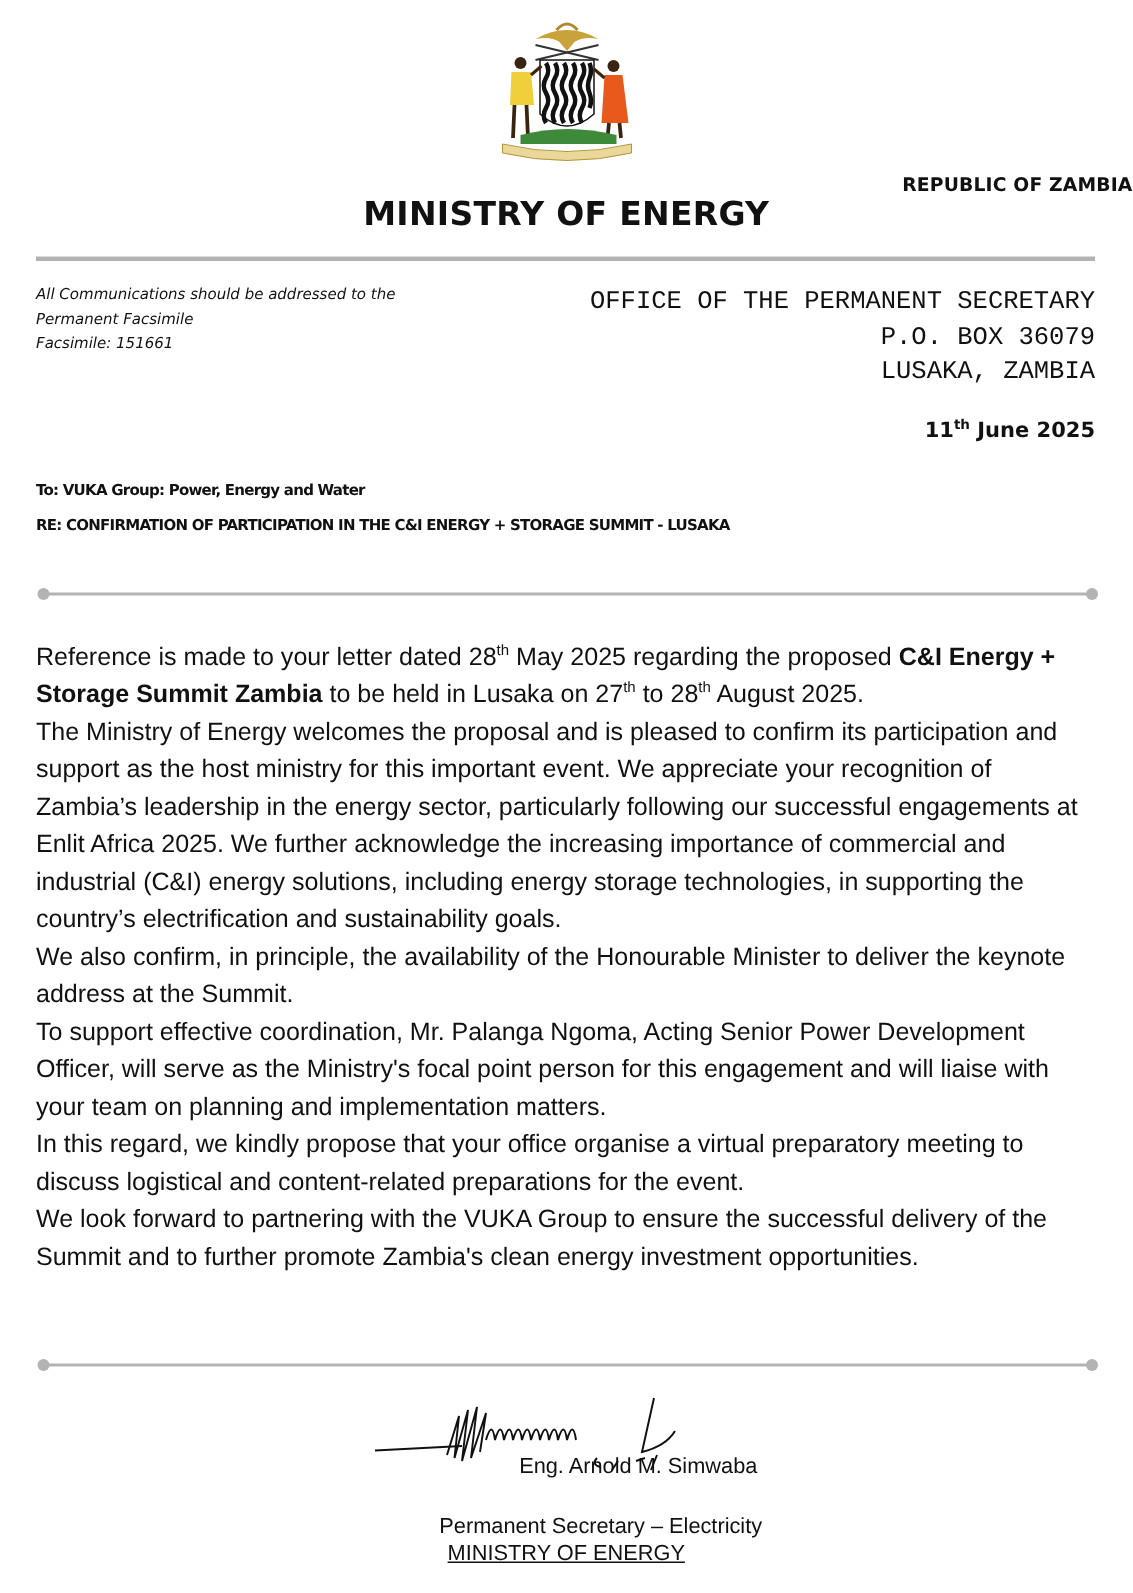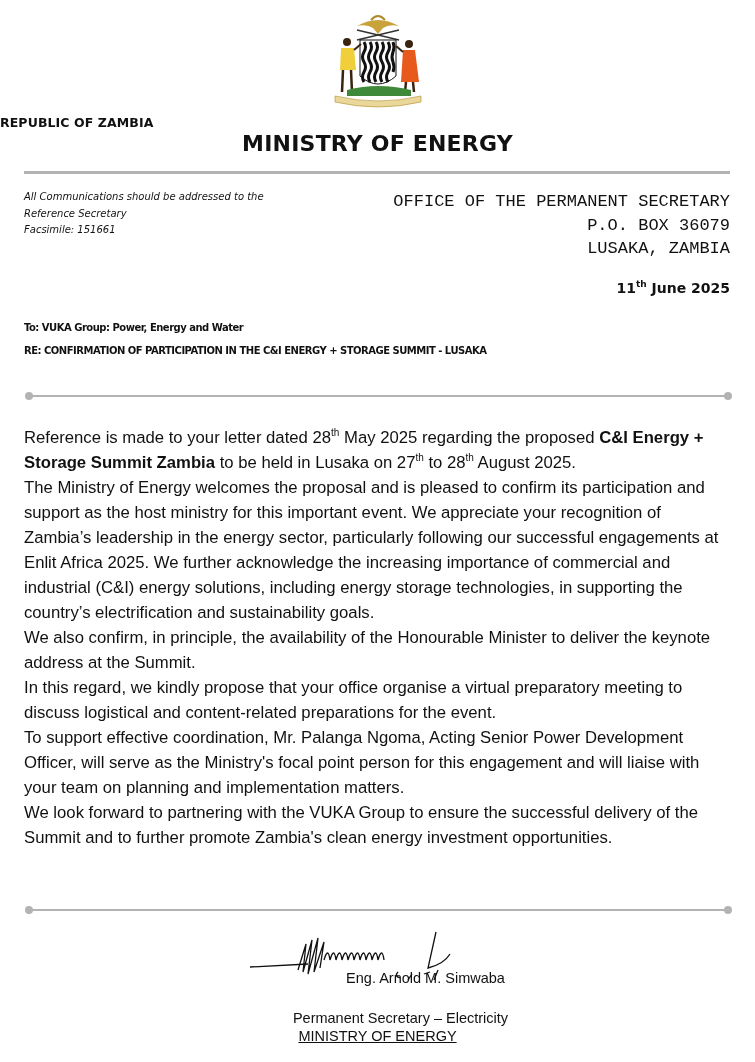--- a/index.html
+++ b/index.html
@@ -1,18 +1,18 @@
 <!DOCTYPE html>
 <html><head>
 <meta charset="utf-8">
 <style>
   html, body { margin: 0; padding: 0; background: #ffffff; }
   body { width: 755px; height: 1062px; position: relative; overflow: hidden; color: #111; }
   .crest { position: absolute; left: 327px; top: 12px; width: 102px; height: 96px; }
-  .republic { position: absolute; left: 0; width: 755px; top: 115px; text-align: left;
+  .republic { position: absolute; left: 0; width: 755px; top: 115px; text-align: right;
     font-family: "DejaVu Sans", sans-serif; font-weight: bold; font-size: 12.5px; letter-spacing: 0.1px; }
   .ministry { position: absolute; left: 0; width: 755px; top: 131px; text-align: center;
     font-family: "DejaVu Sans", sans-serif; font-weight: bold; font-size: 22px; letter-spacing: 0.2px; }
   .top-rule { position: absolute; left: 24px; width: 706px; top: 171px; height: 3px; background: #b3b3b3; }
   .left-info { position: absolute; left: 24px; top: 189px; font-family: "DejaVu Sans", sans-serif;
     font-style: italic; font-size: 10px; line-height: 16.5px; }
   .right-info { position: absolute; right: 25px; top: 190px; text-align: right;
     font-family: Liberation Mono, monospace; font-size: 17px; line-height: 23.5px; }
   .date { position: absolute; right: 25px; top: 279px; font-family: "DejaVu Sans", sans-serif;
     font-weight: bold; font-size: 14px; }
@@ -75,42 +75,42 @@
 
   <path d="M8 84 Q51 94 94 84 L94 90 Q51 100 8 90Z" fill="#e9d89a" stroke="#b08a2a" stroke-width="0.6"></path>
 </svg>
 
 <div class="republic">REPUBLIC OF ZAMBIA</div>
 <div class="ministry">MINISTRY OF ENERGY</div>
 <div class="top-rule"></div>
 
 <div class="left-info">
   <div>All Communications should be addressed to the</div>
-  <div>Reference Secretary</div>
+  <div>Permanent Facsimile</div>
   <div>Facsimile: 151661</div>
 </div>
 
 <div class="right-info">
   <div>OFFICE OF THE PERMANENT SECRETARY</div>
   <div>P.O. BOX 36079</div>
   <div>LUSAKA, ZAMBIA</div>
 </div>
 
 <div class="date"><span>11</span><sup>th</sup> <span>June 2025</span></div>
 
 <div class="to-line">To: VUKA Group: Power, Energy and Water</div>
 <div class="re-line">RE: CONFIRMATION OF PARTICIPATION IN THE C&amp;I ENERGY + STORAGE SUMMIT - LUSAKA</div>
 
 <div class="rule rule1"></div>
 
 <div class="body">
   <p><span>Reference is made to your letter dated 28</span><sup>th</sup><span> May 2025 regarding the proposed </span><b>C&amp;I Energy + Storage Summit Zambia</b><span> to be held in Lusaka on 27</span><sup>th</sup><span> to 28</span><sup>th</sup><span> August 2025.</span><br><span>The Ministry of Energy welcomes the proposal and is pleased to confirm its participation and support as the host ministry for this important event. We appreciate your recognition of Zambia’s leadership in the energy sector, particularly following our successful engagements at Enlit Africa 2025. We further acknowledge the increasing importance of commercial and industrial (C&amp;I) energy solutions, including energy storage technologies, in supporting the country’s electrification and sustainability goals.</span></p>
   <p>We also confirm, in principle, the availability of the Honourable Minister to deliver the keynote address at the Summit.</p>
+  <p>To support effective coordination, Mr. Palanga Ngoma, Acting Senior Power Development Officer, will serve as the Ministry's focal point person for this engagement and will liaise with your team on planning and implementation matters.</p>
   <p>In this regard, we kindly propose that your office organise a virtual preparatory meeting to discuss logistical and content-related preparations for the event.</p>
-  <p>To support effective coordination, Mr. Palanga Ngoma, Acting Senior Power Development Officer, will serve as the Ministry's focal point person for this engagement and will liaise with your team on planning and implementation matters.</p>
   <p>We look forward to partnering with the VUKA Group to ensure the successful delivery of the Summit and to further promote Zambia's clean energy investment opportunities.</p>
 </div>
 
 <div class="rule rule2"></div>
 
 <svg class="sig-img" viewBox="0 0 210 60">
   <g stroke="#111" stroke-width="1.3" fill="none">
     <path d="M2 37 L60 34"></path>
     <path d="M50 40 L58 14 L55 42 L64 10 L60 44 L70 8 L66 42 L76 12 L72 38"></path>
     <path d="M76 30 q4 -14 6 0 q4 -14 6 0 q4 -14 6 0 q4 -14 6 0 q4 -14 6 0 q4 -14 6 0 q4 -14 6 0 q4 -14 6 0 q4 -14 6 0 q4 -14 6 0"></path>

